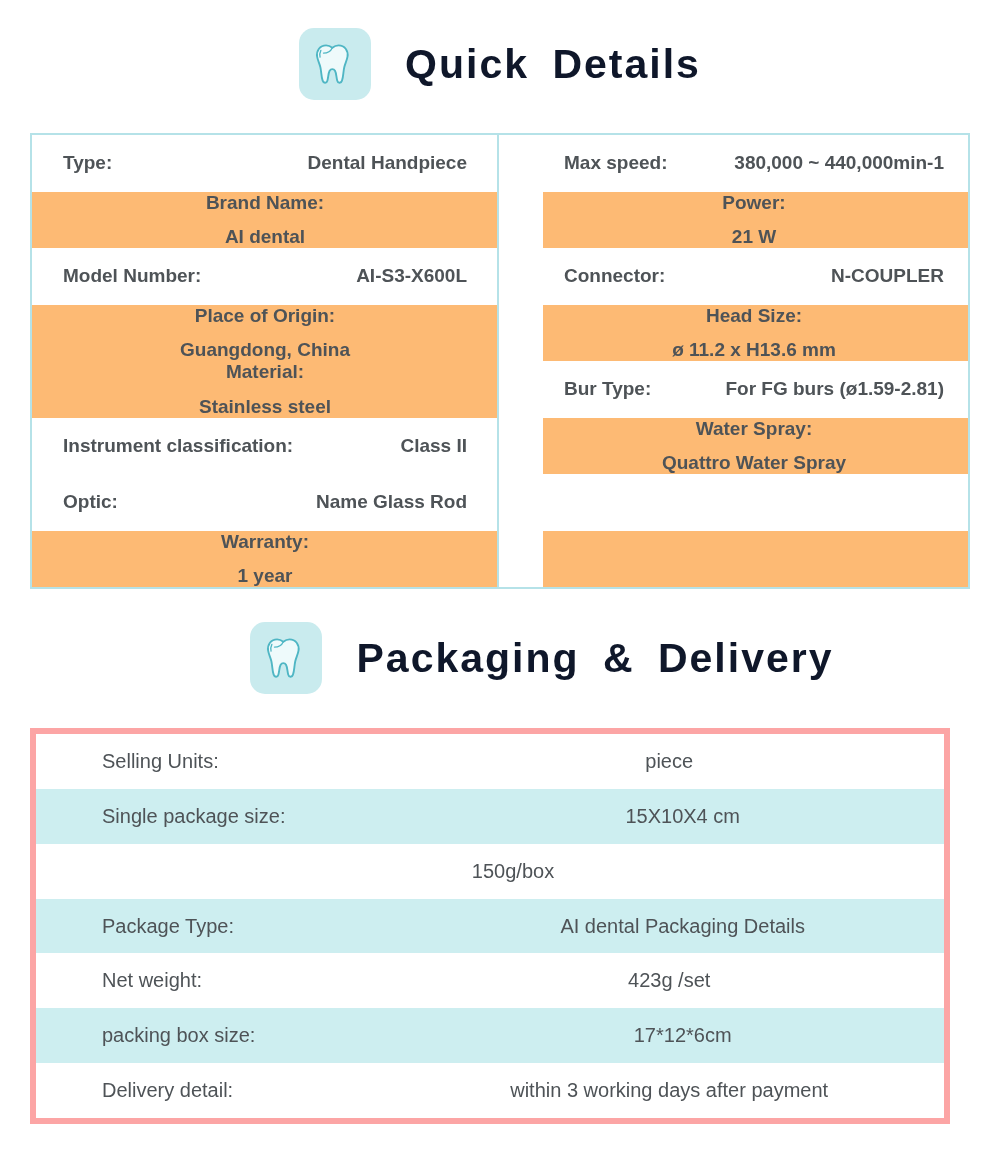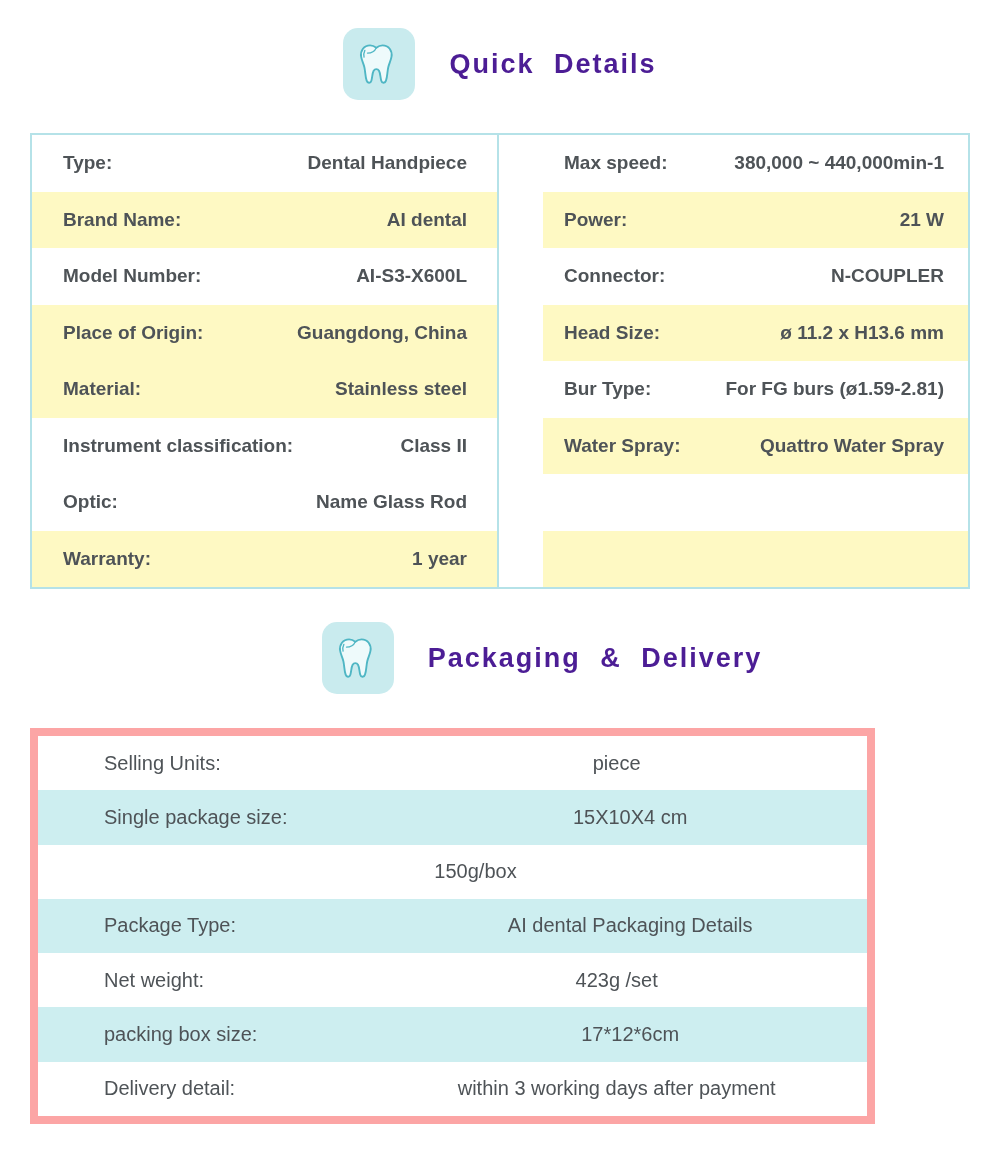--- a/index.html
+++ b/index.html
@@ -23,23 +23,23 @@
     width: 72px; height: 72px;
     background: #c9ebee;
     border-radius: 15px;
     display: flex;
     align-items: center;
     justify-content: center;
     flex: 0 0 auto;
   }
   .section-title {
     margin: 0;
-    font-size: 27px;
+    font-size: 41px;
     font-weight: bold;
-    color: #4c1d95;
+    color: #0f172a;
     letter-spacing: 2px;
     word-spacing: 10px;
     white-space: nowrap;
   }
   
   .qd-table {
     position: absolute;
     left: 30px; top: 133px;
     width: 940px; height: 456px;
     border: 2px solid #b5e2e8;
@@ -59,29 +59,29 @@
   .row {
     flex: 1;
     display: flex;
     align-items: center;
     justify-content: space-between;
     font-size: 19px;
     box-sizing: border-box;
   }
   .qd-col.left  .row { padding: 0 30px 0 31px; }
   .qd-col.right .row { padding: 0 24px 0 21px; }
-  .row.alt { background: #fef9c3; }
+  .row.alt { background: #fdba74; flex-direction: column; }
   .lbl { white-space: nowrap; }
   .val { white-space: nowrap; text-align: center; }
   
   .pk-table {
     position: absolute;
     left: 30px; top: 728px;
-    width: 845px; height: 396px;
-    border: 8px solid #fca5a5;
+    width: 920px; height: 396px;
+    border: 6px solid #fca5a5;
     box-sizing: border-box;
     display: flex;
     flex-direction: column;
     background: #ffffff;
   }
   .prow {
     flex: 1;
     display: flex;
     align-items: center;
     font-size: 20px;

